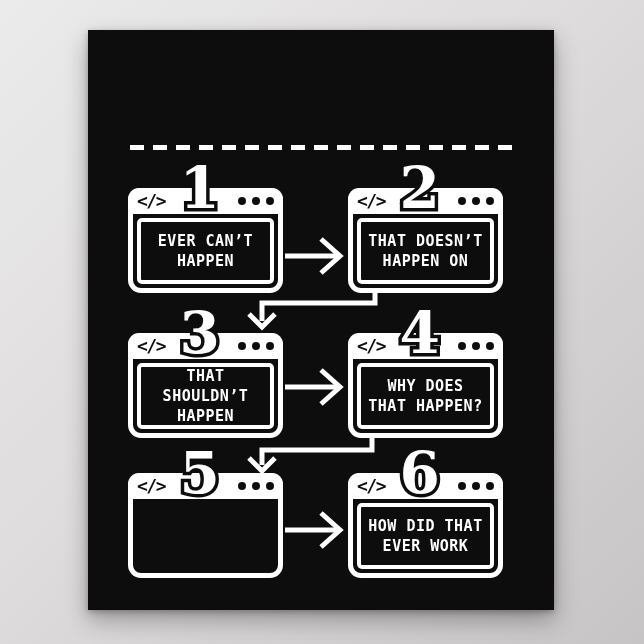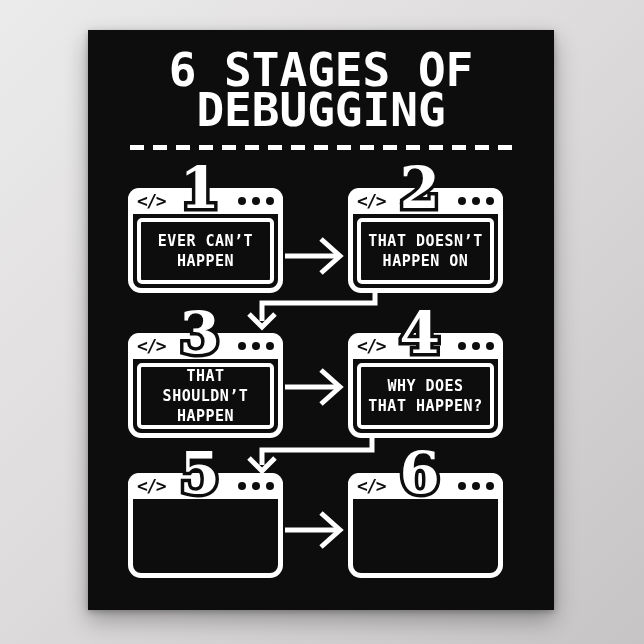--- a/index.html
+++ b/index.html
@@ -64,24 +64,20 @@
   .w1{left:40px;top:158px;}  .w2{left:260px;top:158px;}
   .w3{left:40px;top:303px;}  .w4{left:260px;top:303px;}
   .w5{left:40px;top:443px;}  .w6{left:260px;top:443px;}
   .arrows{position:absolute;left:0;top:0;width:466px;height:580px;pointer-events:none;}
 </style>
 </head>
 <body>
 
 <div class="poster">
 
-  <div class="title">
-    <div>6 STAGES OF</div>
-    <div>DEBUGGING</div>
-  </div>
 
   <div class="divider"></div>
 
   <svg class="arrows" viewBox="0 0 466 580" fill="none" stroke="#ffffff" stroke-width="5">
 
     <line x1="197" y1="226" x2="249" y2="226"></line>
     <polyline points="233,209 252,226 233,243" stroke-linejoin="miter"></polyline>
 
     <polyline points="287,261 287,273 174,273 174,291"></polyline>
     <polyline points="161,284 174,297 187,284" stroke-linejoin="miter"></polyline>
@@ -194,15 +190,19 @@
       <span class="dots">
           <i></i>
           <i></i>
           <i></i>
         </span>
     </div>
     <div class="num">
       <span class="num-outline">6</span>
       <span class="num-fill">6</span>
     </div>
+    <div class="content">
+      <span>HOW DID THAT</span>
+      <span>EVER WORK</span>
+    </div>
   </div>
 
 </div>
 
 </body></html>

